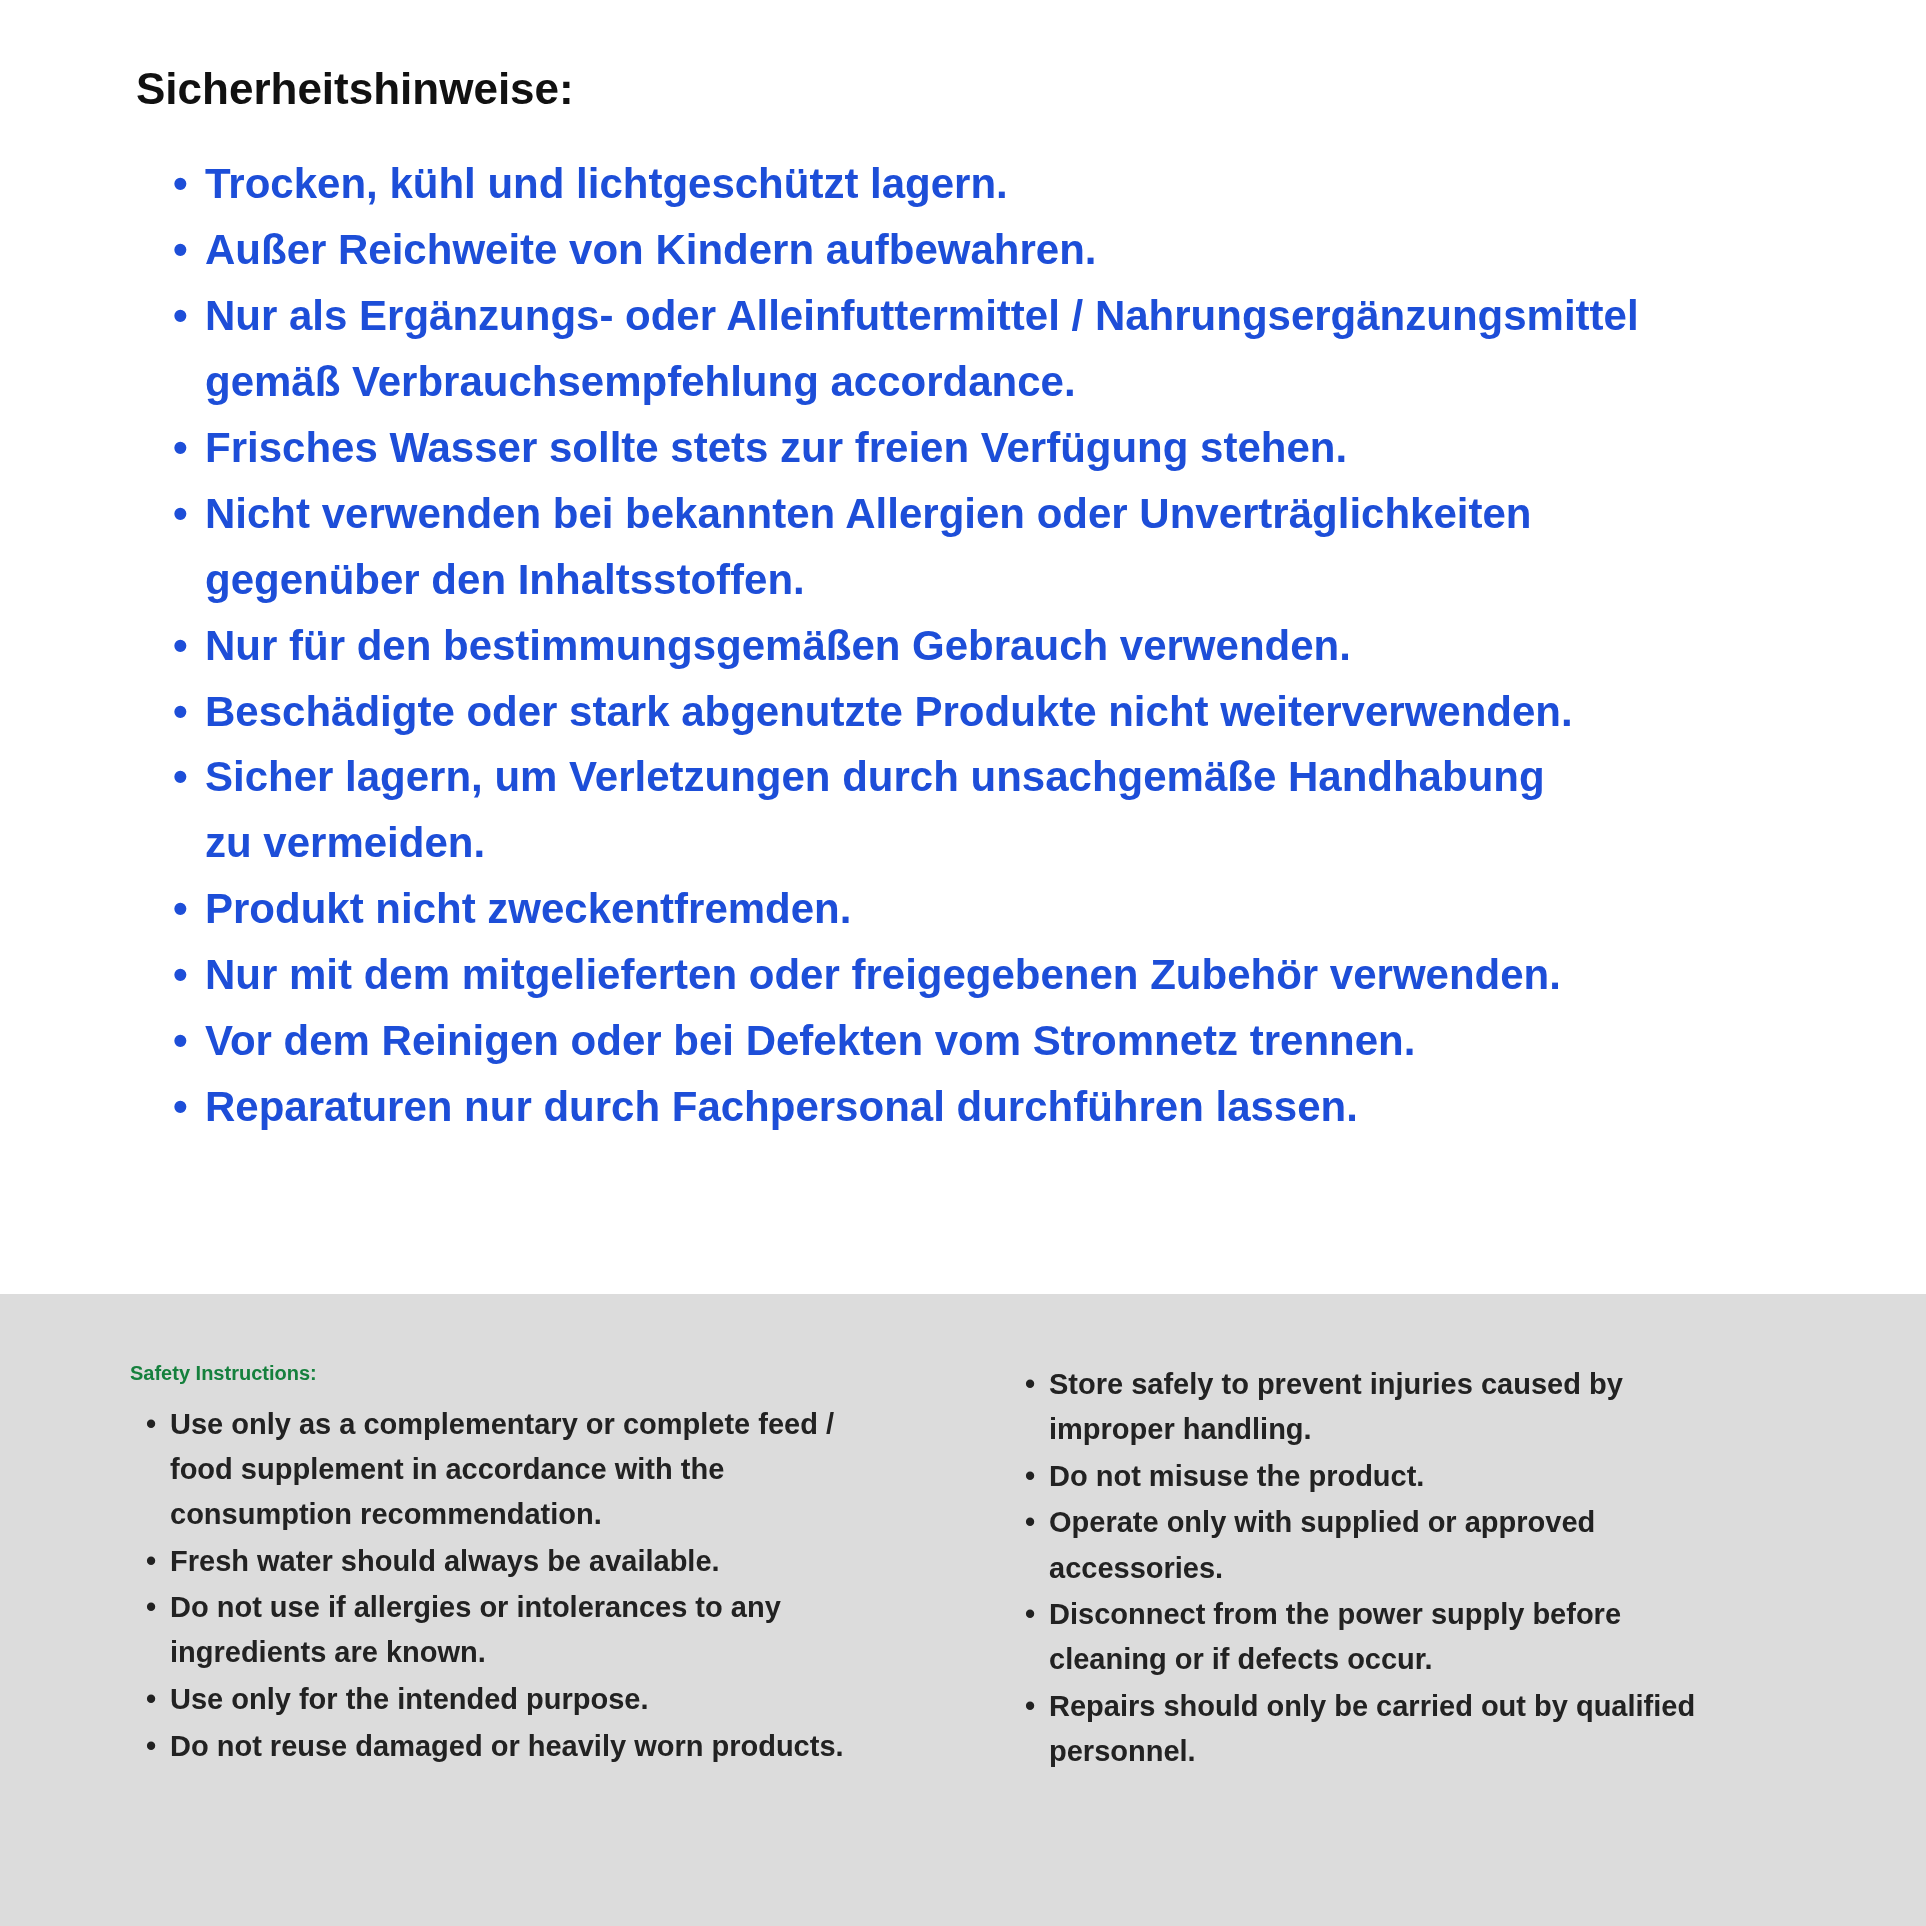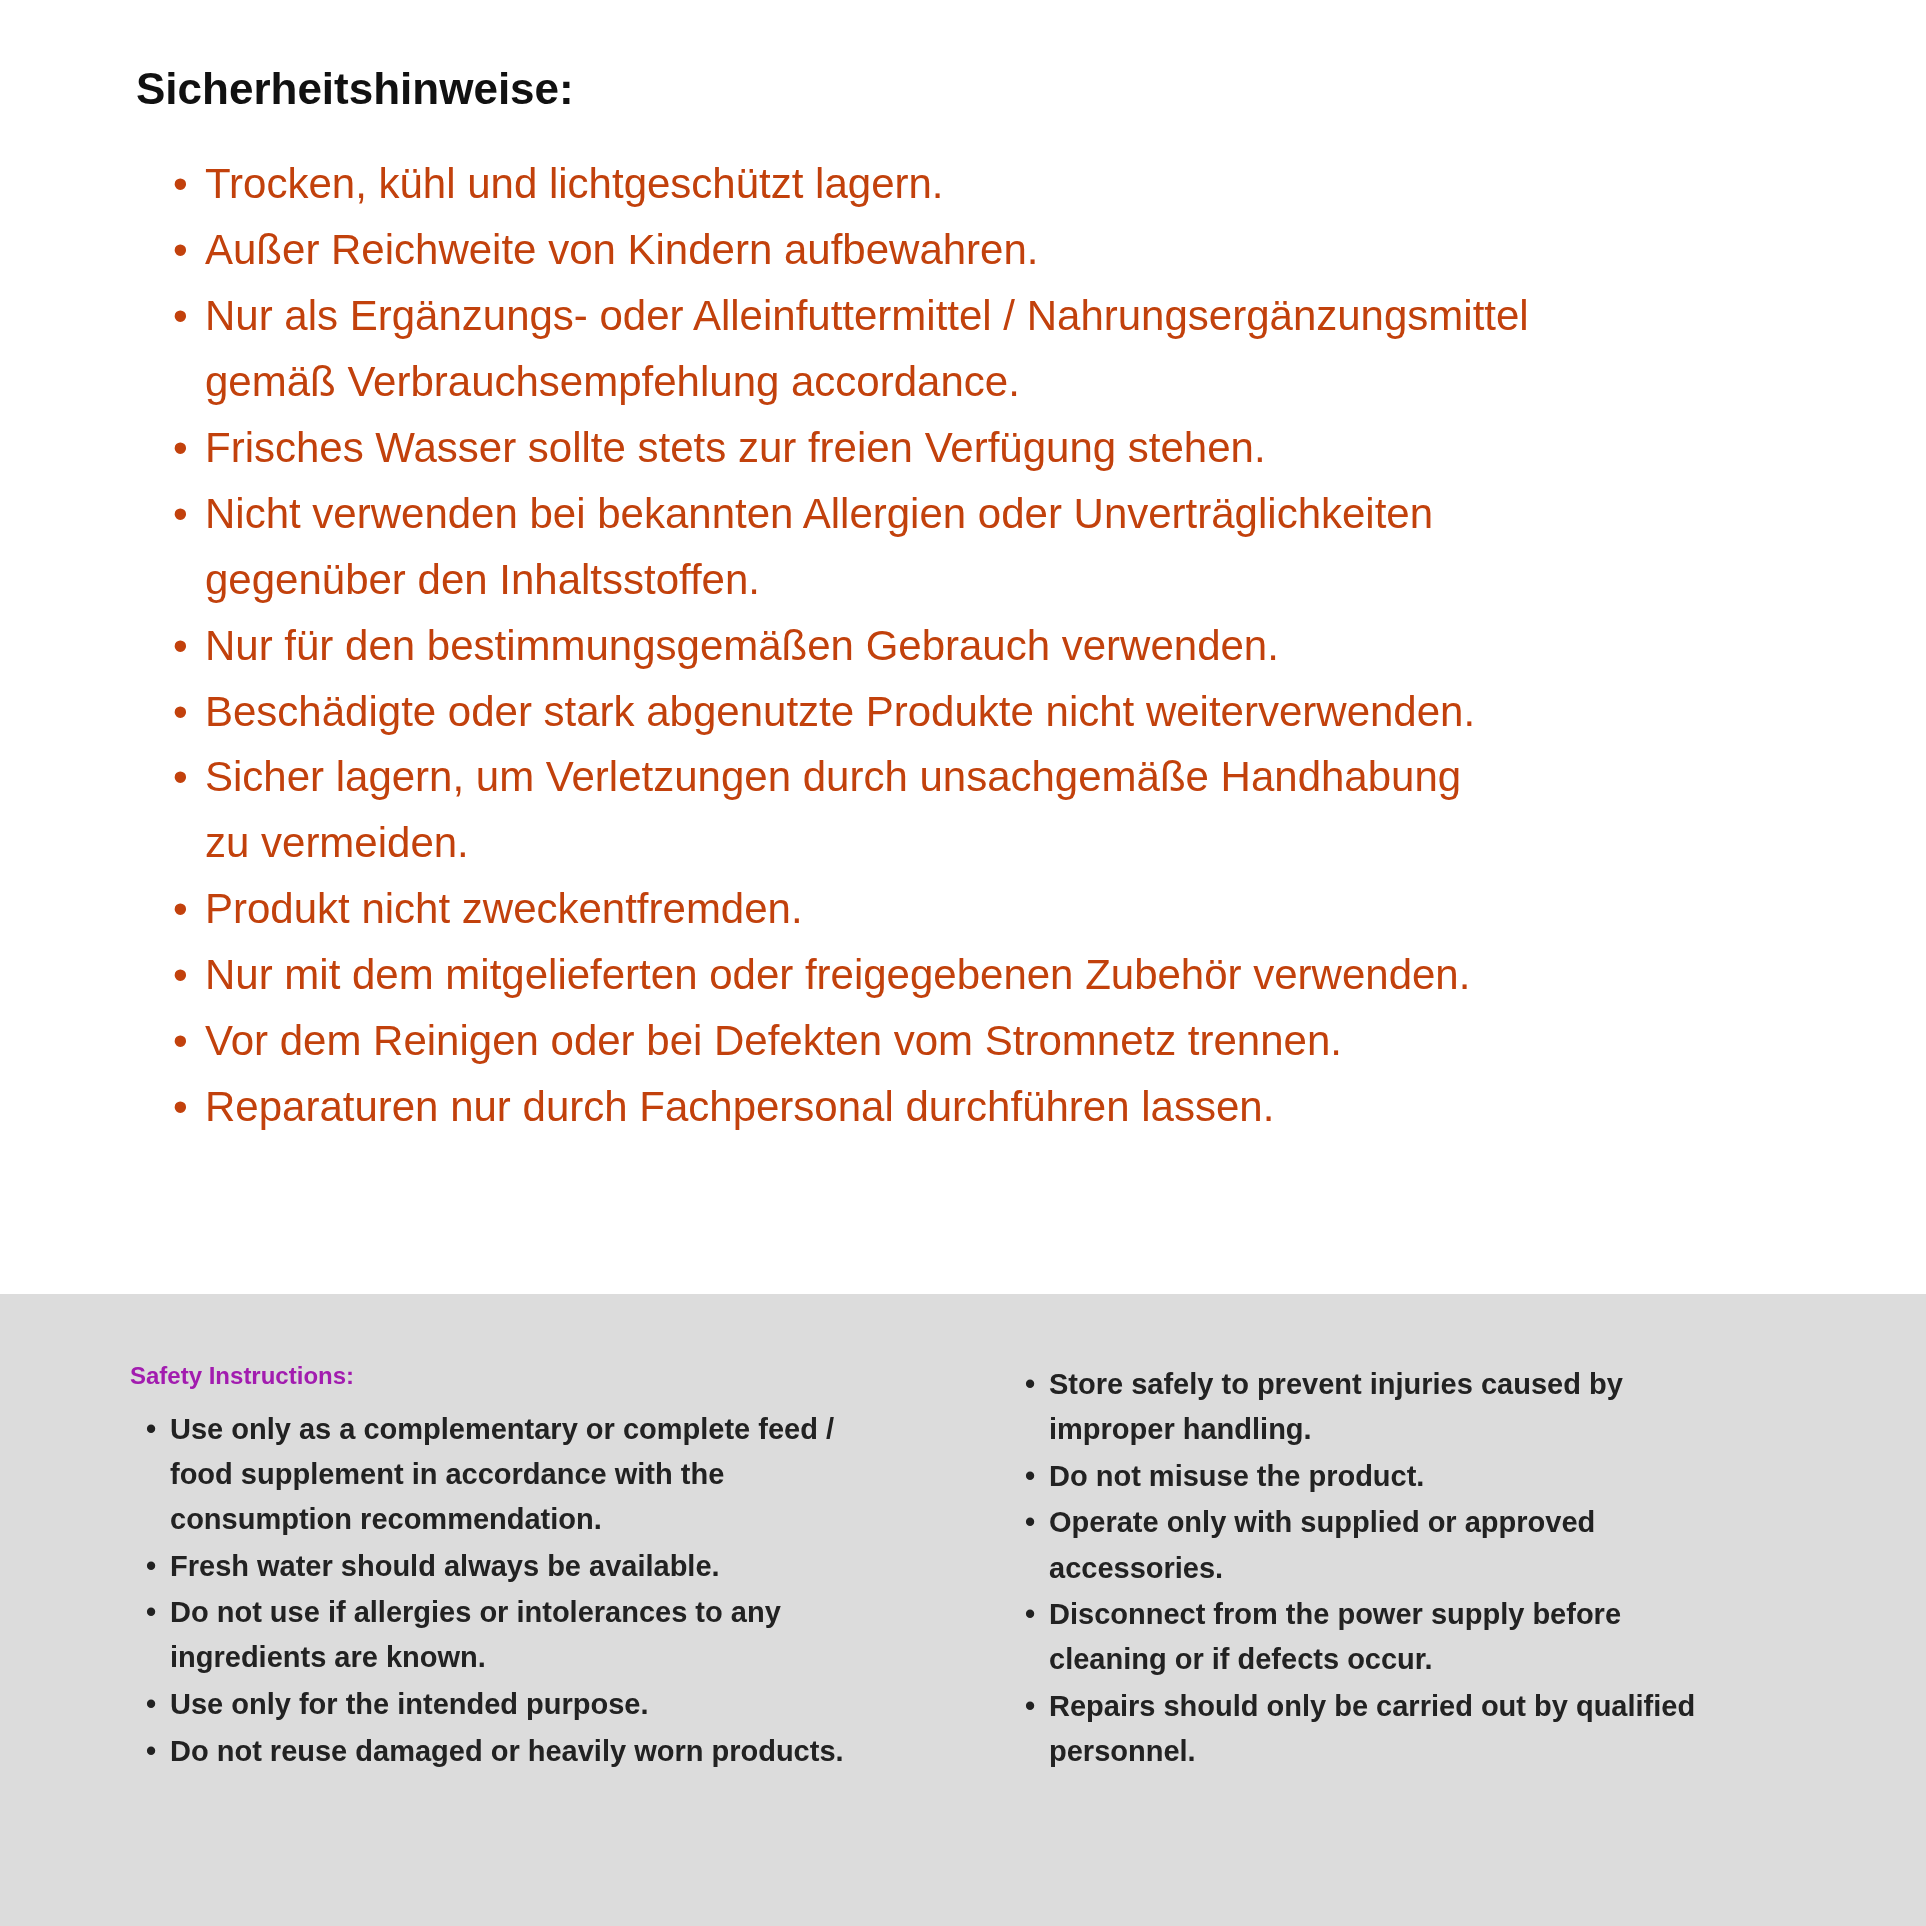--- a/index.html
+++ b/index.html
@@ -30,21 +30,22 @@
   ul.bullets {
     list-style: none;
     margin: 0;
     padding: 0;
   }
   .german-section ul.bullets {
     margin-left: 37px;
     font-size: 42px;
     line-height: 1.57;
     max-width: 1586px;
-    color: #c2410c;
+    color: #1d4ed8;
+    font-weight: bold;
   }
   .german-section li.bullet {
     position: relative;
     padding-left: 32px;
     white-space: pre-line;
   }
   li.bullet::before {
     content: "\2022";
     position: absolute;
     left: 0;
@@ -67,24 +68,24 @@
   .col-left {
     flex: 0 0 auto;
     width: 895px;
     box-sizing: border-box;
   }
   .col-right {
     flex: 1 1 auto;
     min-width: 0;
   }
   .english-section h2 {
-    font-size: 24px;
+    font-size: 20px;
     font-weight: 700;
     margin: 0 0 16.7px 0;
-    color: #a21caf;
+    color: #15803d;
   }
   .english-section ul.bullets {
     font-size: 29px;
     line-height: 1.56;
     color: #222222;
   }
   .col-left ul.bullets {
     margin-left: 16px;
     max-width: 854px;
   }

